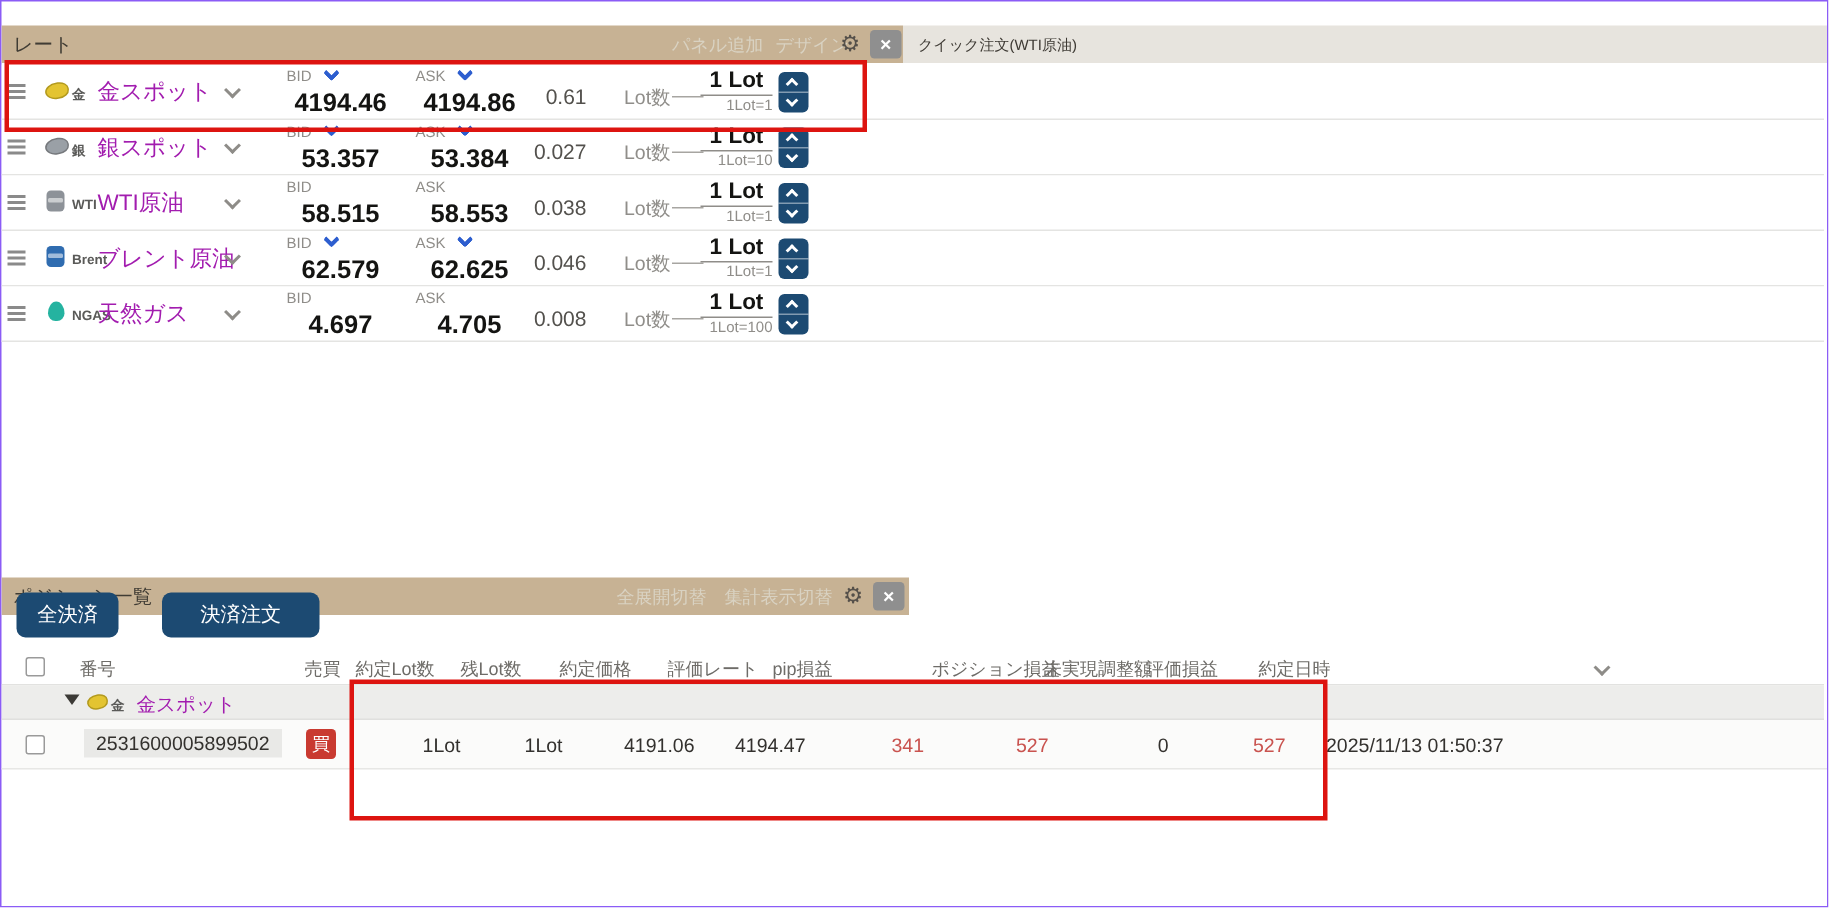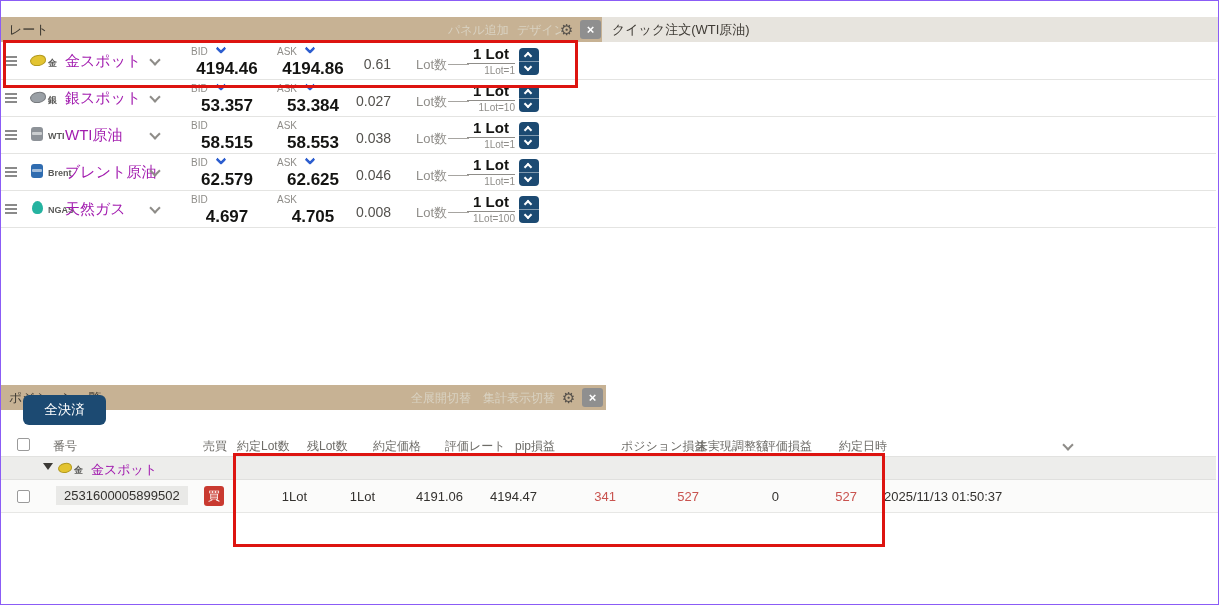--- a/index.html
+++ b/index.html
@@ -15,21 +15,21 @@
   }
   .panel-title { font-size:13px; color:#403c34; padding-left:8px; }
   .header-action { position:absolute; font-size:12px; color:#d9d2c2; top:5px; cursor:default; }
   .gear { position:absolute; top:3px; font-size:15px; color:#55504a; line-height:19px; }
   .xbtn {
     position:absolute; top:3px; width:21px; height:19px; background:#8f8f8f;
     border-radius:3px; color:#fff; font-size:13px; font-weight:bold;
     display:flex; align-items:center; justify-content:center;
   }
   .tab-strip { position:absolute; height:25px; background:#e7e4de; display:flex; align-items:center; }
-  .tab-label { font-size:13px; color:#3e3a34; padding-left:10px; }
+  .tab-label { font-size:10px; color:#3e3a34; padding-left:10px; }
 
   
   .rrow { position:absolute; left:0; width:1215px; height:37px; border-bottom:1px solid #e4e4e2; background:#fff; }
   .hamburger { position:absolute; left:4px; top:13px; width:12px; }
   .hamburger i { display:block; height:2px; background:#8a8a8a; margin-bottom:2px; }
   .inst-icon { position:absolute; left:29px; top:10px; width:16px; height:15px; }
   .blob { width:16px; height:11px; border-radius:55% 45% 50% 50%; transform:rotate(-8deg); margin-top:2px; }
   .blob.gold { background:#e3c431; border:1px solid #b39a1e; }
   .blob.silver { background:#9aa0a6; border:1px solid #76797d; }
   .barrel { width:12px; height:14px; border-radius:3px; margin-left:1px; position:relative; }
@@ -306,21 +306,22 @@
   </div>
 
   <div class="panel-header" style="left:0; top:384px; width:605px;">
     <span class="panel-title">ポジション一覧</span>
     <span class="header-action" style="left:410px;">全展開切替</span>
     <span class="header-action" style="left:482px;">集計表示切替</span>
     <span class="gear" style="left:561px;">⚙</span>
     <span class="xbtn" style="left:581px;">×</span>
   </div>
 
-  <button class="btn" style="left:22px; width:83px;">全決済</button>
+  <button class="btn" style="left:10px; width:68px;">全決済</button>
+  <button class="btn" style="left:107px; width:105px;">決済注文</button>
 
   <span class="checkbox" style="left:16px; top:437px;"></span>
   <span class="col-hdr" style="left:40px;margin-left:12px;">番号</span>
   <span class="col-hdr" style="left:202px;">売買</span>
   <span class="col-hdr" style="left:236px;">約定Lot数</span>
   <span class="col-hdr" style="left:306px;">残Lot数</span>
   <span class="col-hdr" style="left:372px;">約定価格</span>
   <span class="col-hdr" style="left:444px;">評価レート</span>
   <span class="col-hdr" style="left:514px;">pip損益</span>
   <span class="col-hdr" style="left:620px;">ポジション損益</span>

